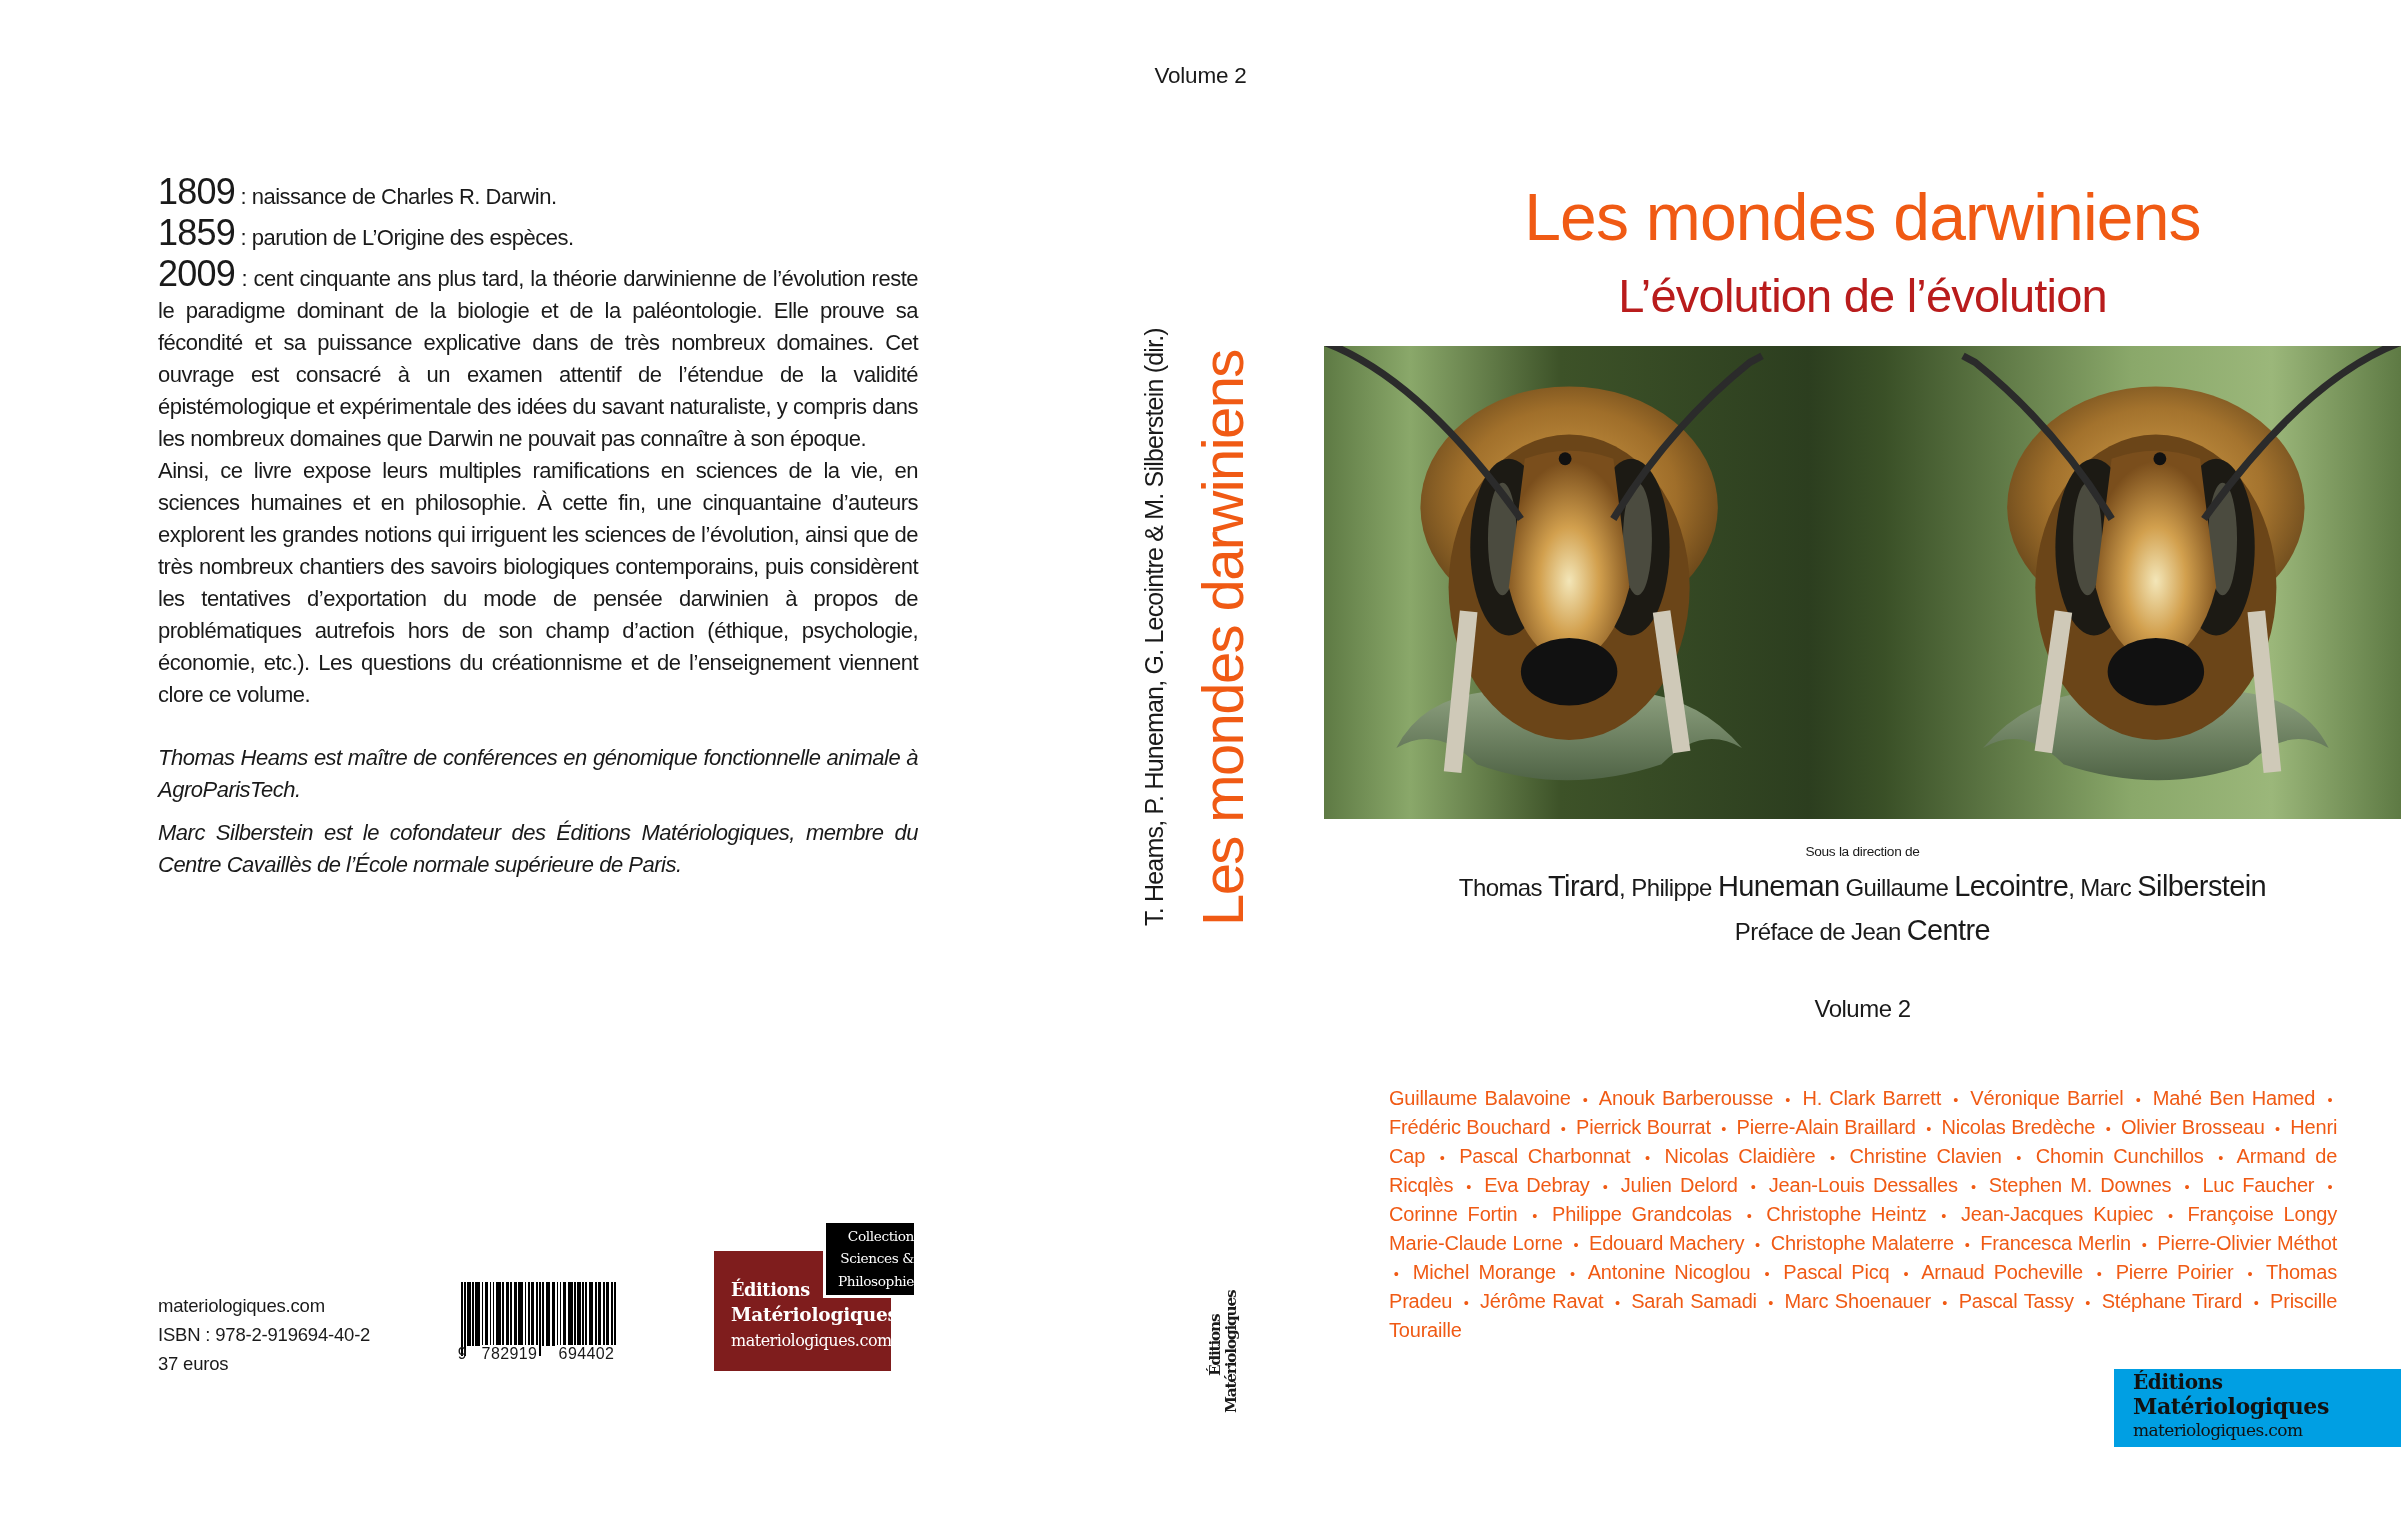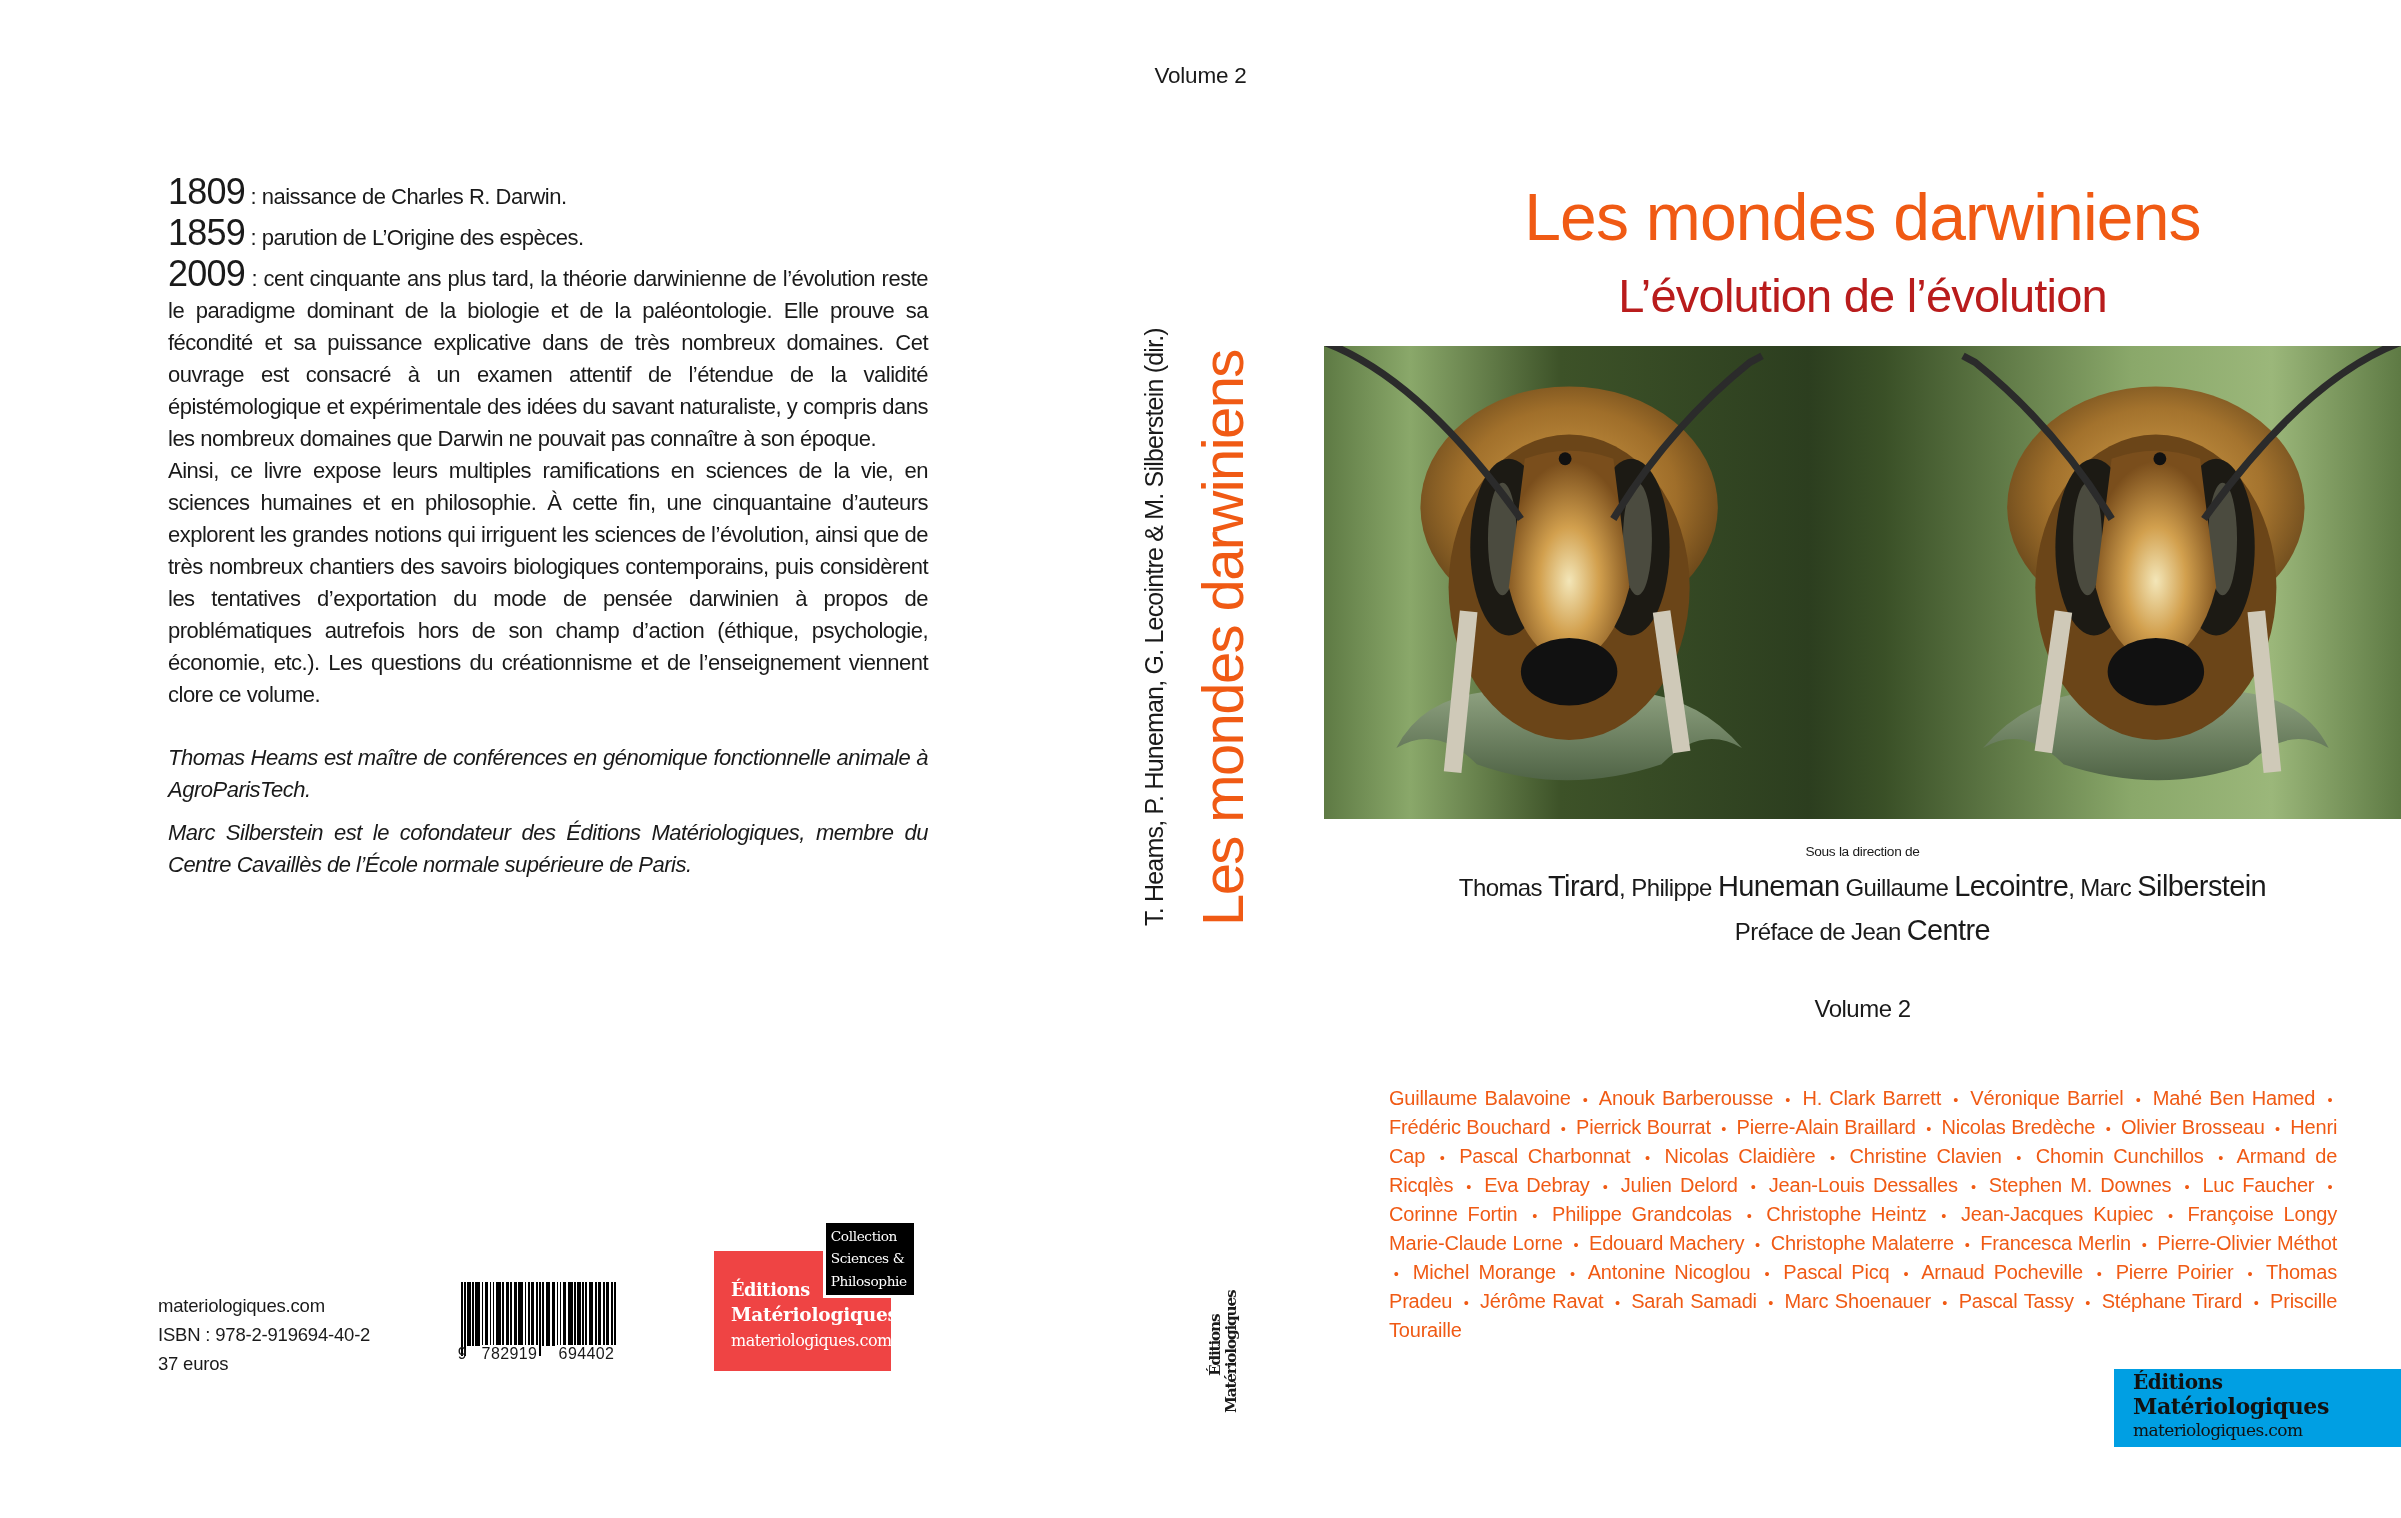--- a/index.html
+++ b/index.html
@@ -7,21 +7,21 @@
     width:2401px; height:1519px; position:relative; overflow:hidden;
     background:#ffffff; color:#1a1a1a;
     font-family:"Liberation Sans", sans-serif;
   }
   .abs { position:absolute; }
 
   
   .back-text {
     left:158px; top:172px; width:760px;
     font-size:22px; line-height:32px; text-align:justify;
-    font-family:"Liberation Sans", sans-serif; letter-spacing:-0.5px;margin-left:10px;
+    font-family:"Liberation Sans", sans-serif; letter-spacing:-0.5px;
   }
   .back-text p { margin:0; }
   .year-line { white-space:nowrap; text-align:left; }
   .year { font-size:36px; letter-spacing:-0.8px; line-height:40px; }
   .bio { margin-top:11.3px !important;font-style:italic; }
   .bio-first { margin-top:30.5px !important; }
   .back-meta {
     left:158px; top:1291px; font-size:18.5px; line-height:29px; letter-spacing:-0.2px;
   }
   .barcode {
@@ -32,21 +32,21 @@
   .barcode-bars span.g { height:74px; }
   .barcode-digits {
     position:absolute; left:0; top:63px; width:180px;
     font-family:"Liberation Sans", sans-serif; font-size:16px; letter-spacing:0.4px;
     background:transparent;
   }
   .barcode-digits .d0 { position:absolute; left:-3.2px; }
   .barcode-digits .d1 { position:absolute; left:19px; background:#fff; padding:0 1.6px; }
   .barcode-digits .d2 { position:absolute; left:96px; background:#fff; padding:0 1.6px; }
 
-  .pub-back { left:714px; top:1251px; width:177px; height:120px; background:#ef4444; }
+  .pub-back { left:714px; top:1251px; width:177px; height:120px; background:#7f1d1d;text-align:right; }
   .pub-back .collection {
     position:absolute; left:111px; top:-29px; width:90px; height:74px;
     background:#000; border:1.2px solid #fff; outline:2.4px solid #fff; outline-offset:-0.8px;
     color:#fff; font-family:"DejaVu Serif", serif; font-size:13.7px; line-height:22.5px;
     padding:1.6px 0 0 4.8px; box-sizing:border-box; letter-spacing:-0.4px;
   }
   .pub-back .ed {
     position:absolute; left:17px; top:28px; color:#fff;
     font-family:"DejaVu Serif", serif; font-weight:bold; font-size:17.7px; letter-spacing:-0.4px;
   }

